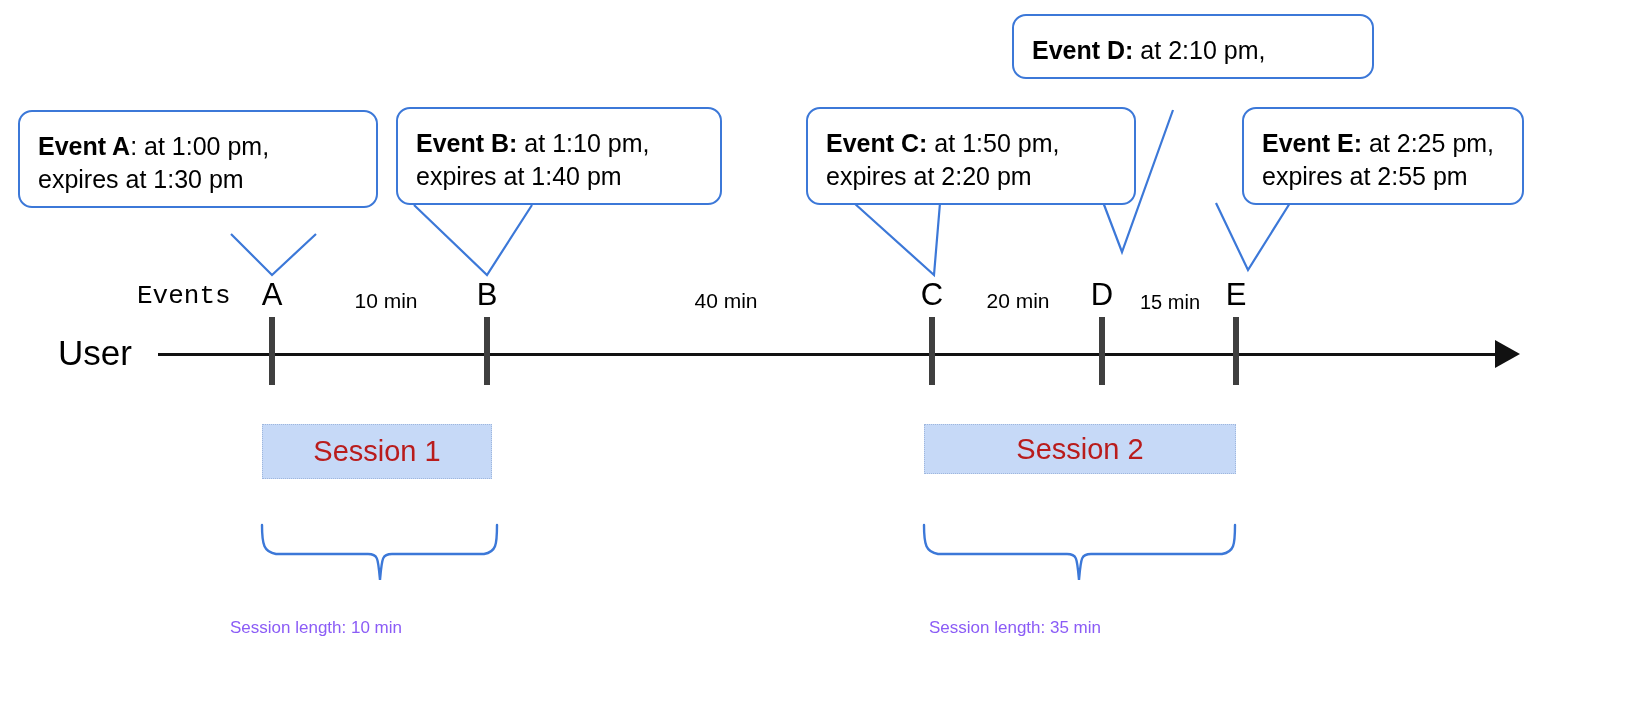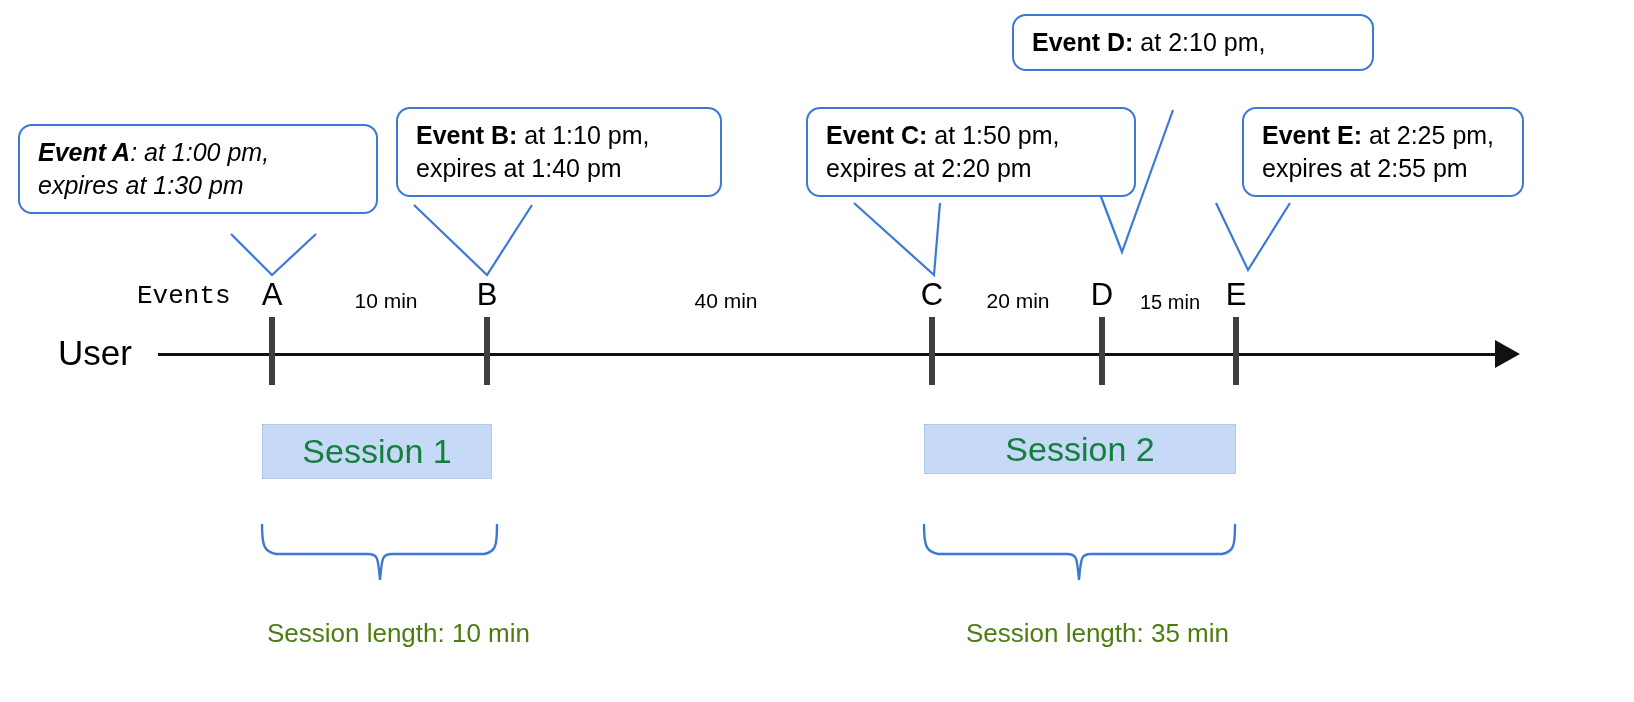--- a/index.html
+++ b/index.html
@@ -26,21 +26,21 @@
     height: 702px;
     pointer-events: none;
   }
   
   .callout {
     position: absolute;
     box-sizing: border-box;
     border: 2.2px solid #3c78d8;
     border-radius: 14px;
     background: #ffffff;
-    padding: 10px 16px 10px 18px;
+    padding: 18px 16px 10px 18px;
     font-size: 25px;
     line-height: 1.32;
     color: #000000;
     white-space: nowrap;
     z-index: 3;
   }
   .callout b {
     font-weight: bold;
   }
   
@@ -88,30 +88,30 @@
   }
   
   .session-box {
     position: absolute;
     box-sizing: border-box;
     background: #c6d9f7;
     border: 1px dotted #9fb7dd;
     display: flex;
     align-items: center;
     justify-content: center;
-    font-size: 34px;
-    color: #15803d;
+    font-size: 29px;
+    color: #b91c1c;
     z-index: 2;
   }
   
   .session-caption {
     position: absolute;
-    font-size: 26px;
-    color: #4d7c0f;
-    text-align: right;
+    font-size: 17px;
+    color: #8b5cf6;
+    text-align: left;
     white-space: nowrap;
     z-index: 2;
   }
 </style>
 </head>
 <body>
 
 <div id="canvas">
 
   <svg class="svg-layer" viewBox="0 0 1634 702">
@@ -128,21 +128,21 @@
 
     <polygon points="1495,340 1495,368 1520,354" fill="#111111"></polygon>
 
     <path d="M 262 525 C 262 545 264 552 276 554 L 368 554 C 378 554 378 558 380 580
              C 382 558 382 554 392 554 L 484 554 C 496 552 497 545 497 525" fill="none" stroke="#3c78d8" stroke-width="2.4" stroke-linecap="round"></path>
 
     <path d="M 924 525 C 924 545 926 552 938 554 L 1067 554 C 1077 554 1077 558 1079 580
              C 1081 558 1081 554 1091 554 L 1222 554 C 1234 552 1235 545 1235 525" fill="none" stroke="#3c78d8" stroke-width="2.4" stroke-linecap="round"></path>
   </svg>
 
-  <div class="callout" style="left:18px; top:124px; width:360px;font-style:italic;">
+  <div class="callout" style="left:18px; top:110px; width:360px;">
     <b>Event A</b><span>:</span><span> at 1:00 pm,</span><br>
     <span>expires at 1:30 pm</span>
   </div>
 
   <div class="callout" style="left:396px; top:107px; width:326px;">
     <b>Event B</b><b>:</b><span> at 1:10 pm,</span><br>
     <span>expires at 1:40 pm</span>
   </div>
 
   <div class="callout" style="left:806px; top:107px; width:330px;">

